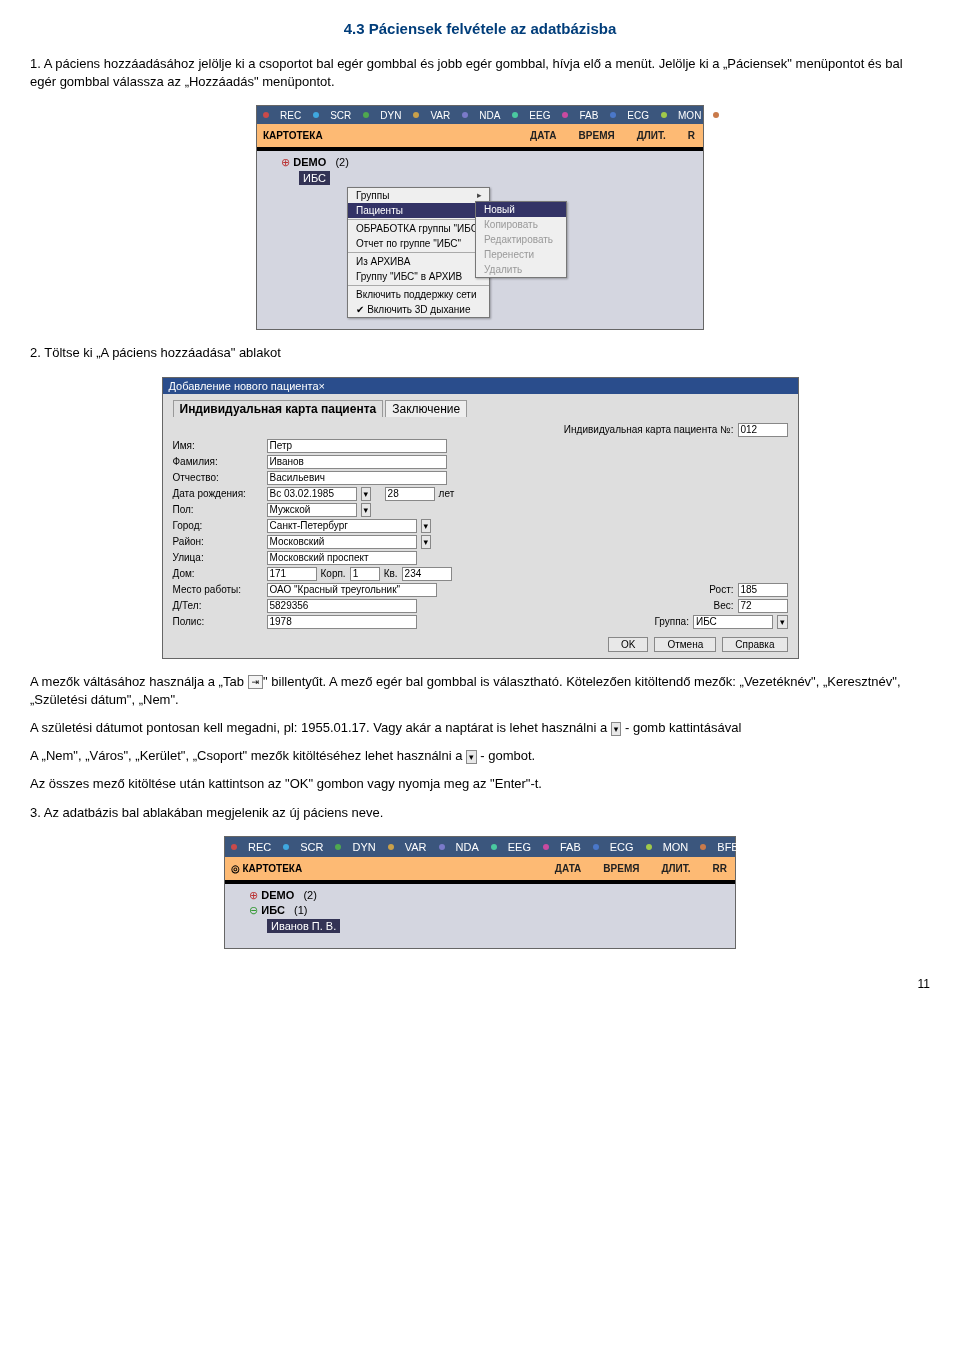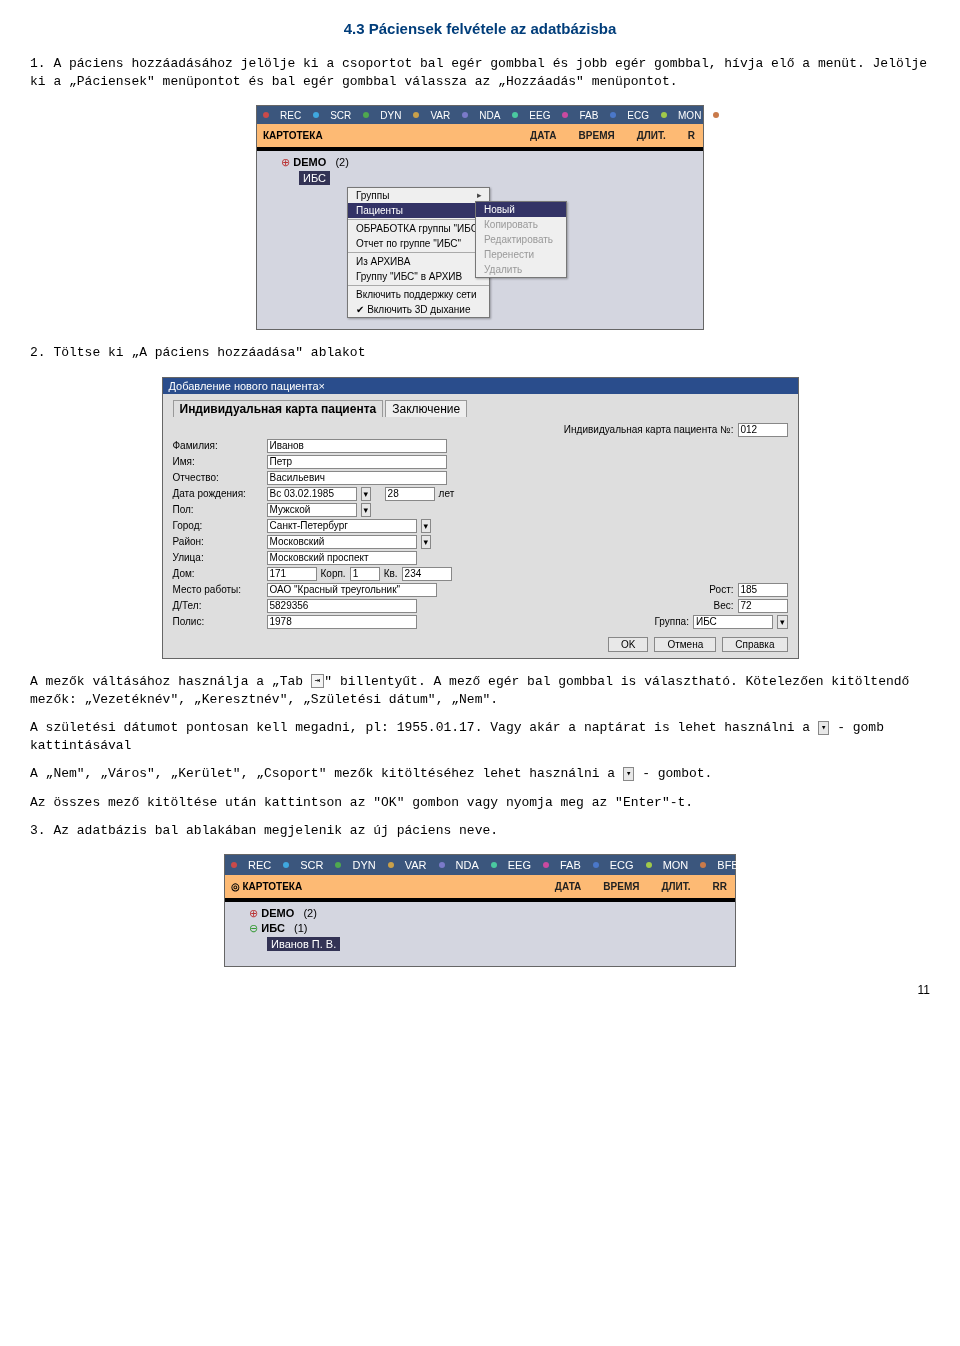--- a/index.html
+++ b/index.html
@@ -14,21 +14,20 @@
   .title {
     text-align: center;
     font-weight: bold;
     color: #003d7a;
     font-size: 15px;
     margin-bottom: 18px;
   }
   .p {
     margin: 10px 0;
     line-height: 1.4;
-    font-family: Liberation Mono, monospace;
   }
   .screenshot {
     display: block;
     margin: 14px auto;
     border: 1px solid #666;
     background: #c9cbd6;
     box-shadow: 0 0 0 1px #eee inset;
   }
   .ss1 { width: 446px; }
   .ss2 { width: 635px; }
@@ -141,21 +140,21 @@
   .tab-key {
     display:inline-block;
     border:1px solid #888;
     background:#f4f4f4;
     font-size:9px;
     padding:0 3px;
     vertical-align:middle;
   }
   .pagenum {
     text-align: right;
-    margin-top: 16px;
+    margin-top: 28px;
     font-size: 12px;
   }
 </style>
 </head>
 <body>
 
 <div class="title">4.3 Páciensek felvétele az adatbázisba</div>
 
 <div class="p">1. A páciens hozzáadásához jelölje ki a csoportot bal egér gombbal és jobb egér gombbal, hívja elő a menüt. Jelölje ki a „Páciensek" menüpontot és bal egér gombbal válassza az „Hozzáadás" menüpontot.</div>
 
@@ -252,26 +251,26 @@
     <div class="dlg-body">
       <div class="tabs">
         <div class="tab active">Индивидуальная карта пациента</div>
         <div class="tab">Заключение</div>
       </div>
       <div class="frow" style="justify-content:flex-end;">
         <span>Индивидуальная карта пациента №:</span>
         <span class="finput sm">012</span>
       </div>
       <div class="frow">
+          <span class="flbl">Имя:</span>
+          <span class="finput lg">Петр</span>
+        </div>
+      <div class="frow">
           <span class="flbl">Фамилия:</span>
           <span class="finput lg">Иванов</span>
-        </div>
-      <div class="frow">
-          <span class="flbl">Имя:</span>
-          <span class="finput lg">Петр</span>
         </div>
       <div class="frow">
           <span class="flbl">Отчество:</span>
           <span class="finput lg">Васильевич</span>
         </div>
       <div class="frow">
         <span class="flbl">Дата рождения:</span>
         <span class="finput" style="width:90px">Вс 03.02.1985</span>
         <span class="inline-icon">▾</span>
         &nbsp;&nbsp;

